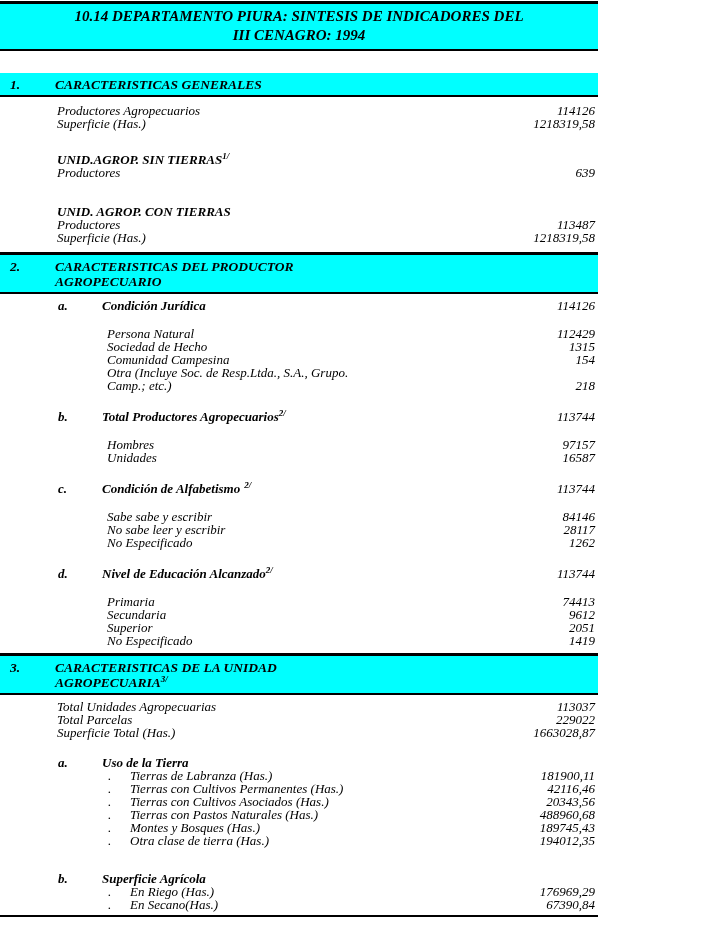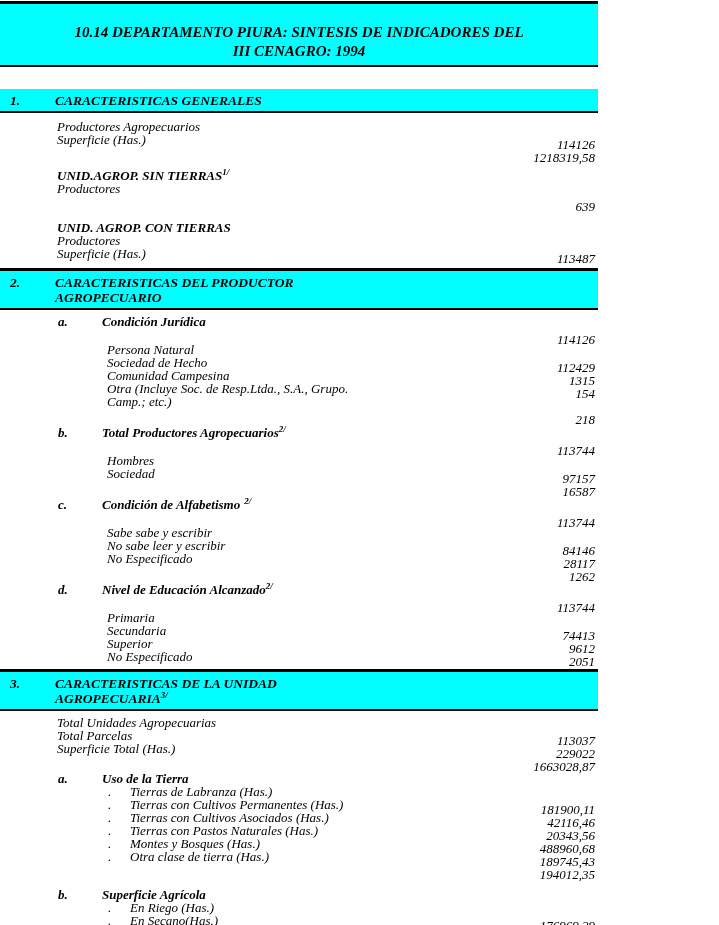--- a/index.html
+++ b/index.html
@@ -1,36 +1,36 @@
 <!DOCTYPE html>
 <html><head>
 <meta charset="utf-8">
 <style>
   html,body{margin:0;padding:0;background:#ffffff}
   .page{position:relative;width:719px;height:925px;box-sizing:border-box;padding-top:1px;
         font-family:"Liberation Serif",serif;font-style:italic;color:#000;
         font-size:13px;line-height:13px;overflow:hidden}
   .content{width:598px}
   .titlebox{border-top:3px solid #000;border-bottom:2px solid #000;background:#00ffff;
-            text-align:center;font-weight:bold;font-size:15px;line-height:19px;padding:19px 8px 4px;
+            text-align:center;font-weight:bold;font-size:15px;line-height:19px;padding:3px 8px 4px;
             box-sizing:border-box}
   .spacer{height:22px}
   .secbar{position:relative;background:#00ffff;font-weight:bold;font-size:13.5px;line-height:15px;
           padding:4px 0 3px;border-bottom:2px solid #000}
   .secbar.topline{border-top:3px solid #000}
   .secnum{position:absolute;left:10px;top:4px}
   .sectitle{margin-left:55px}
   .row{position:relative}
   .r1{padding-left:57px}
   .r2{padding-left:107px}
   .sub{padding-left:102px}
   .sub .letter{position:absolute;left:58px}
   .r3{padding-left:130px}
   .r3 .bullet{position:absolute;left:108px}
-  .val{position:absolute;right:3px;top:18px}
+  .val{position:absolute;right:3px;top:0}
   .bold{font-weight:bold}
   sup{font-size:9px;line-height:0;position:relative;top:-5px;vertical-align:baseline}
   .sup-spaced{margin-left:4px}
   .body1{padding:7px 0 8px}
   .body2{padding:5px 0 6px}
   .body3{padding:5px 0 0}
   .mt14{margin-top:23px}
   .mt15{margin-top:15px}
   .mt17{margin-top:17px}
   .mt18{margin-top:18px}
@@ -132,21 +132,21 @@
         <span class="letter bold">b.</span>
         <span class="lbl bold"><span>Total Productores Agropecuarios</span><sup>2/</sup></span>
         <span class="val">113744</span>
       </div>
       <div class="mt15">
         <div class="row r2">
           <span class="lbl">Hombres</span>
           <span class="val">97157</span>
         </div>
         <div class="row r2">
-          <span class="lbl">Sociedad</span>
+          <span class="lbl">Unidades</span>
           <span class="val">16587</span>
         </div>
       </div>
 
       <div class="row sub mt18">
         <span class="letter bold">c.</span>
         <span class="lbl bold"><span>Condición de Alfabetismo</span><sup class="sup-spaced">2/</sup></span>
         <span class="val">113744</span>
       </div>
       <div class="mt15">

